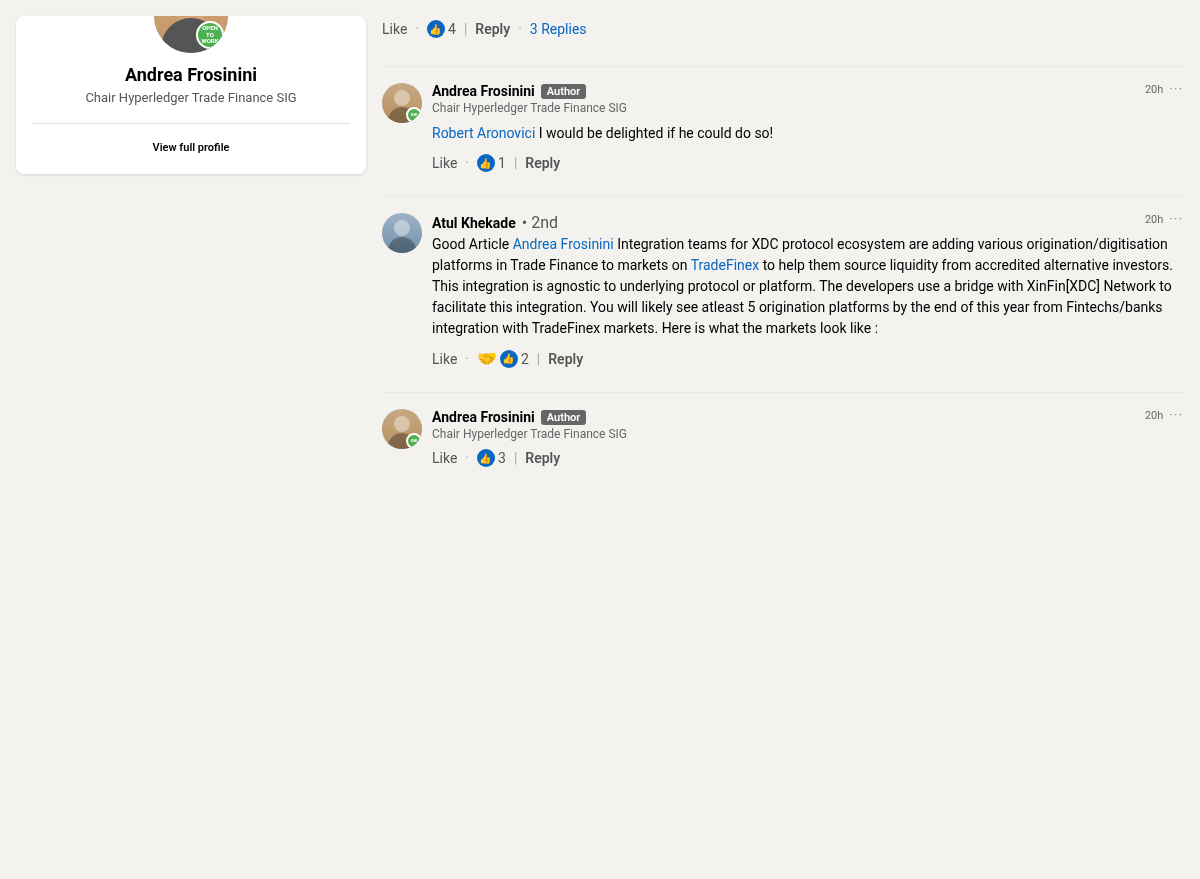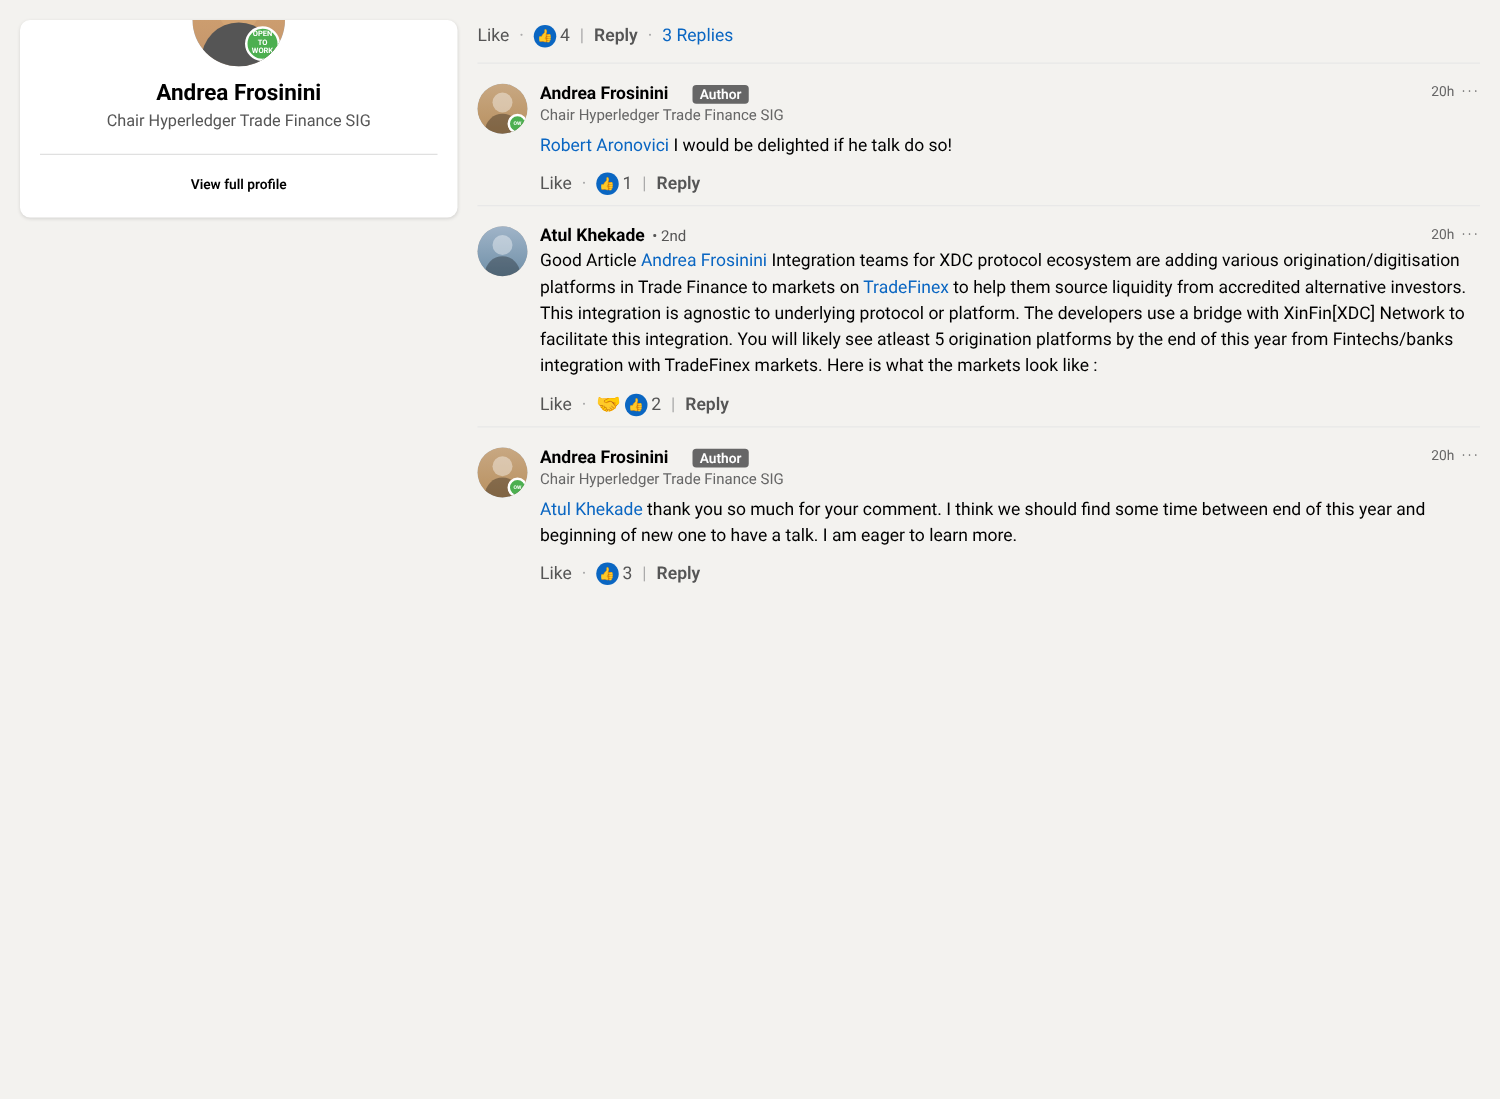--- a/index.html
+++ b/index.html
@@ -142,21 +142,21 @@
       color: #000;
       cursor: pointer;
       padding: 4px 0;
     }
 
     
     .comments-section {
       flex: 1;
       display: flex;
       flex-direction: column;
-      gap: 0;
+      gap: 16px;
     }
 
     
     .top-bar {
       display: flex;
       align-items: center;
       gap: 8px;
       padding: 4px 0 12px 0;
       font-size: 14px;
       color: #555;
@@ -283,24 +283,23 @@
       font-weight: 700;
       color: #000;
     }
     .author-badge {
       background: #666;
       color: white;
       font-size: 11px;
       font-weight: 600;
       padding: 1px 6px;
       border-radius: 3px;
-      margin-left: 13px;
     }
     .comment-second-badge {
-      font-size: 12px;
+      font-size: 16px;
       color: #555;
     }
     .comment-meta-right {
       display: flex;
       align-items: center;
       gap: 6px;
       color: #666;
       font-size: 11px;
     }
     .more-btn {
@@ -395,21 +394,21 @@
           <span class="author-badge">Author</span>
         </div>
         <div class="comment-meta-right">
           <span>20h</span>
           <span class="more-btn">···</span>
         </div>
       </div>
       <div class="comment-subtitle">Chair Hyperledger Trade Finance SIG</div>
       <div class="comment-text">
         <a class="comment-link">Robert Aronovici</a>
-        <span> I would be delighted if he talk do so!</span>
+        <span> I would be delighted if he could do so!</span>
       </div>
       <div class="comment-actions">
         <span class="action-like">Like</span>
         <span class="action-dot">·</span>
         <div class="action-like-count">
           <div class="thumb-icon">👍</div>
           <span>1</span>
         </div>
         <span class="action-separator">|</span>
         <span class="action-reply">Reply</span>
@@ -470,24 +469,20 @@
         <div class="comment-author-row">
           <span class="comment-author-name">Andrea Frosinini</span>
           <span class="author-badge">Author</span>
         </div>
         <div class="comment-meta-right">
           <span>20h</span>
           <span class="more-btn">···</span>
         </div>
       </div>
       <div class="comment-subtitle">Chair Hyperledger Trade Finance SIG</div>
-      <div class="comment-text">
-        <a class="comment-link">Atul Khekade</a>
-        <span> thank you so much for your comment. I think we should find some time between end of this year and beginning of new one to have a talk. I am eager to learn more.</span>
-      </div>
       <div class="comment-actions">
         <span class="action-like">Like</span>
         <span class="action-dot">·</span>
         <div class="action-like-count">
           <div class="thumb-icon">👍</div>
           <span>3</span>
         </div>
         <span class="action-separator">|</span>
         <span class="action-reply">Reply</span>
       </div>

